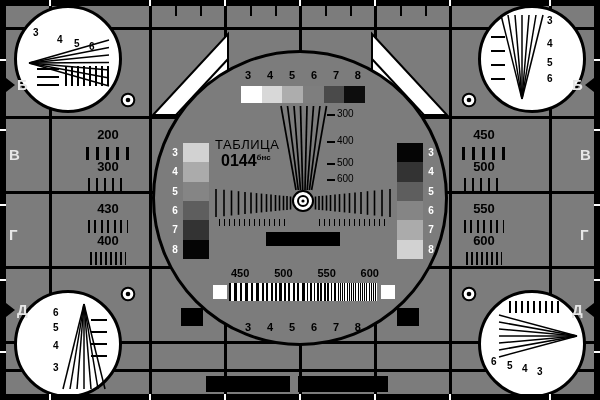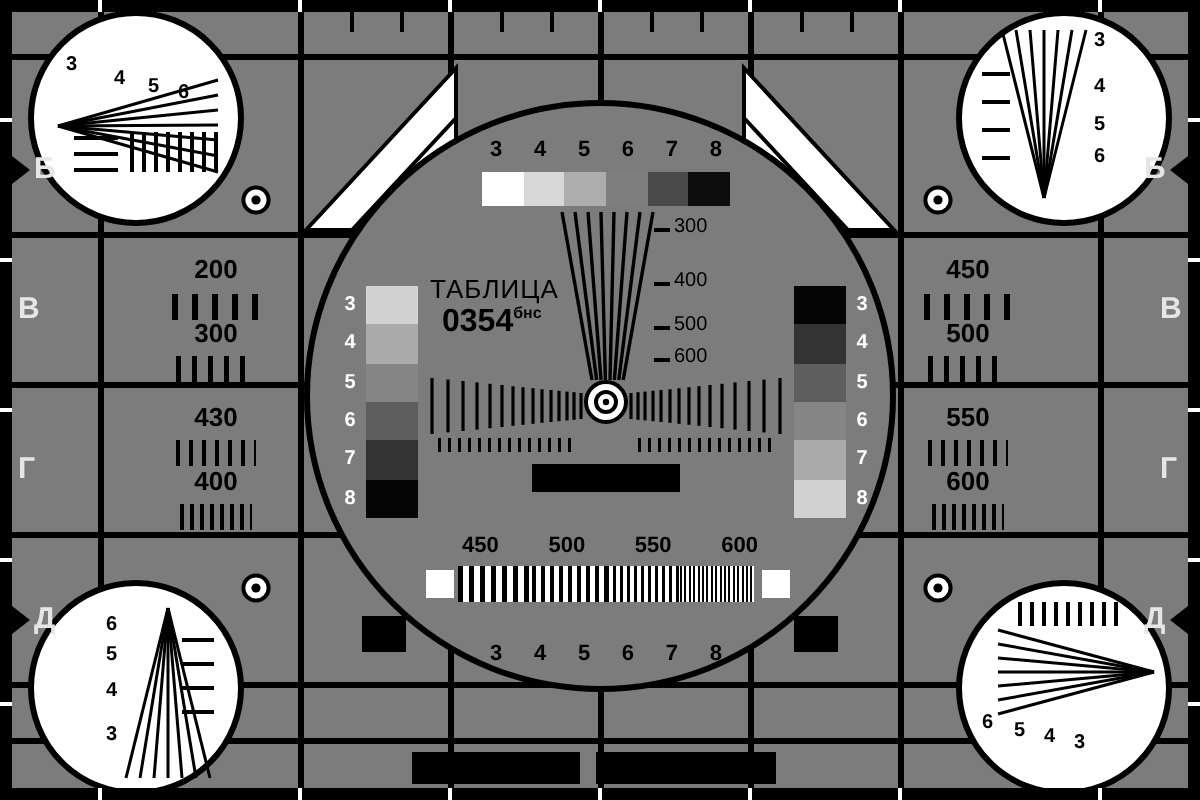--- a/index.html
+++ b/index.html
@@ -185,21 +185,21 @@
     <span class="wlbl" style="top:55px">300</span>
     <div class="wtick" style="top:88px"></div>
     <span class="wlbl" style="top:82px">400</span>
     <div class="wtick" style="top:110px"></div>
     <span class="wlbl" style="top:104px">500</span>
     <div class="wtick" style="top:126px"></div>
     <span class="wlbl" style="top:120px">600</span>
 
     <div class="a" style="left:60px;top:84px;width:62px;font-size:13px;letter-spacing:0.5px;color:#000">ТАБЛИЦА</div>
     <div class="a" style="left:66px;top:99px;font-size:16px;font-weight:700;color:#000">
-      <span>0354</span><sup>бнс</sup>
+      <span>0144</span><sup>бнс</sup>
     </div>
 
     <div class="stairdig" style="left:14px;top:90px;width:12px;height:116px">
       <span>3</span>
       <span>4</span>
       <span>5</span>
       <span>6</span>
       <span>7</span>
       <span>8</span>
     </div>

